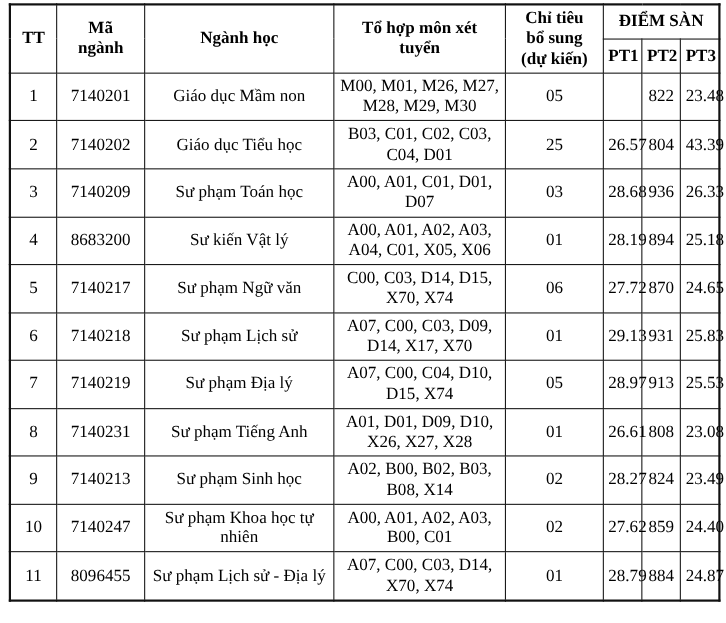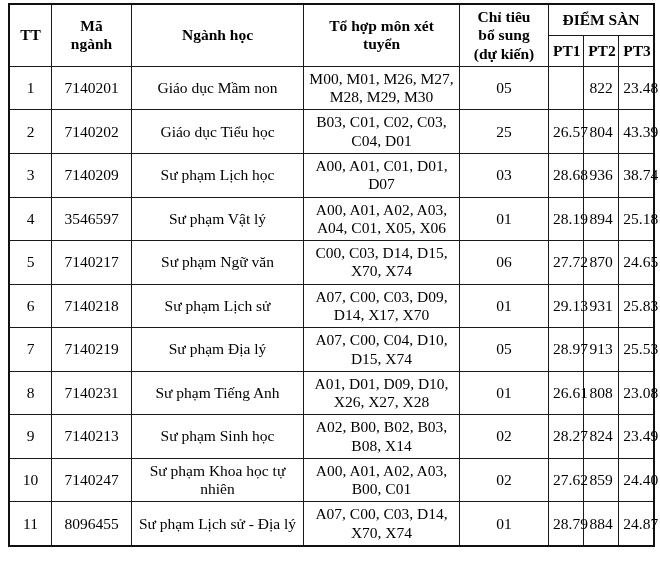--- a/index.html
+++ b/index.html
@@ -117,31 +117,31 @@
           <td class="c-nganh">Giáo dục Tiểu học</td>
           <td class="c-tohop">B03, C01, C02, C03, C04, D01</td>
           <td class="c-chitieu">25</td>
           <td class="c-pt">26.57</td>
           <td class="c-pt">804</td>
           <td class="c-pt">43.39</td>
         </tr>
         <tr>
           <td class="c-tt">3</td>
           <td class="c-ma">7140209</td>
-          <td class="c-nganh">Sư phạm Lịch học</td>
+          <td class="c-nganh">Sư phạm Toán học</td>
           <td class="c-tohop">A00, A01, C01, D01, D07</td>
           <td class="c-chitieu">03</td>
           <td class="c-pt">28.68</td>
           <td class="c-pt">936</td>
-          <td class="c-pt">38.74</td>
+          <td class="c-pt">26.33</td>
         </tr>
         <tr>
           <td class="c-tt">4</td>
-          <td class="c-ma">3546597</td>
-          <td class="c-nganh">Sư phạm Vật lý</td>
+          <td class="c-ma">8683200</td>
+          <td class="c-nganh">Sư kiến Vật lý</td>
           <td class="c-tohop">A00, A01, A02, A03, A04, C01, X05, X06</td>
           <td class="c-chitieu">01</td>
           <td class="c-pt">28.19</td>
           <td class="c-pt">894</td>
           <td class="c-pt">25.18</td>
         </tr>
         <tr>
           <td class="c-tt">5</td>
           <td class="c-ma">7140217</td>
           <td class="c-nganh">Sư phạm Ngữ văn</td>

